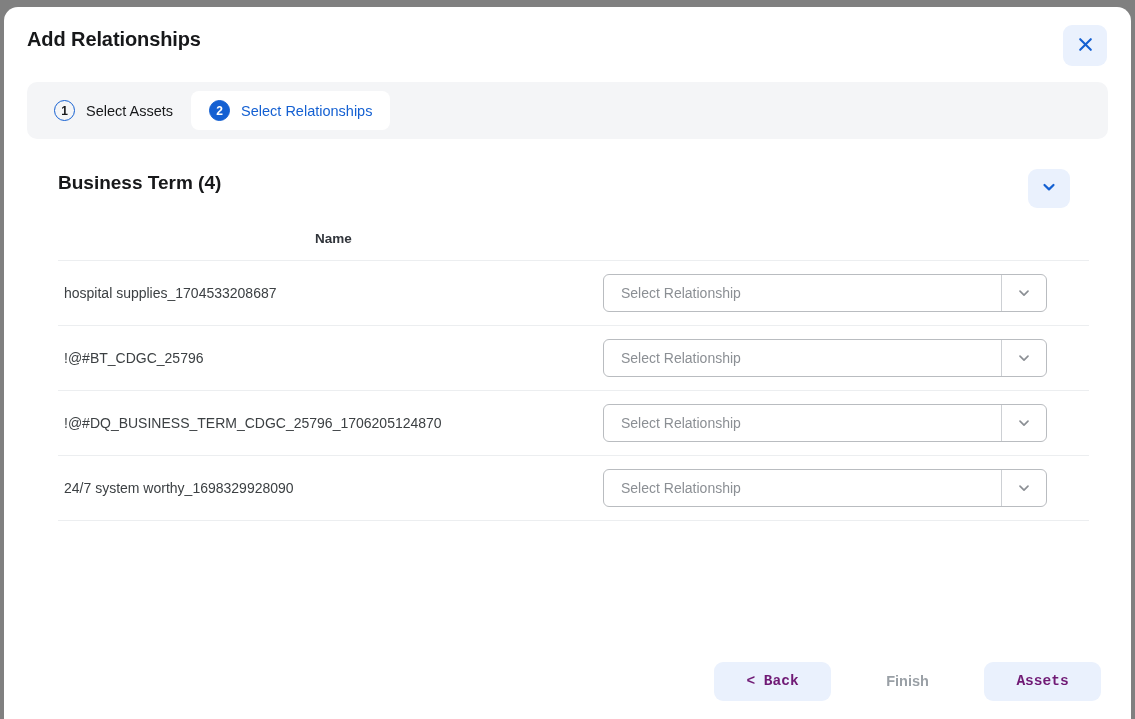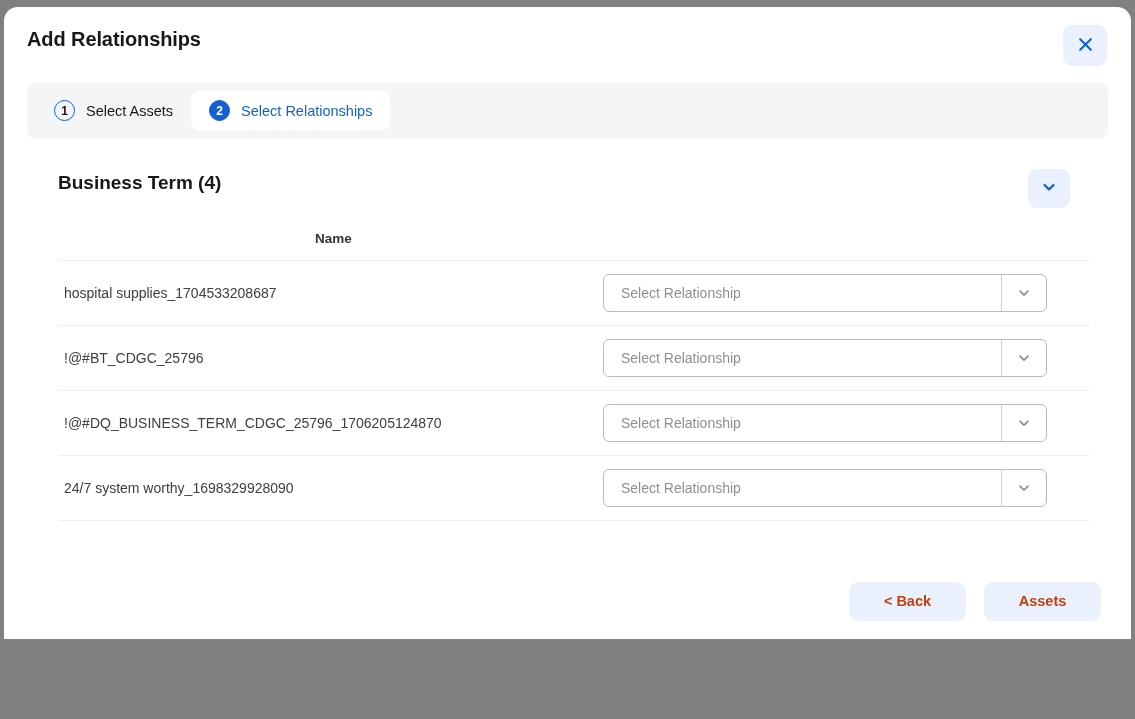--- a/index.html
+++ b/index.html
@@ -16,21 +16,21 @@
   .backdrop {
     position: absolute;
     inset: 0;
     background: #808080;
   }
   .dialog {
     position: absolute;
     left: 4px;
     top: 7px;
     width: 1127px;
-    height: 632px;
+    height: 712px;
     background: #ffffff;
     border-radius: 14px 14px 0 0;
     overflow: hidden;
   }
 
   
   .dialog-header {
     position: absolute;
     left: 0; top: 0;
     width: 100%;
@@ -239,21 +239,22 @@
     border-radius: 9px;
     border: none;
     font-size: 14.5px;
     font-weight: bold;
     font-family: "Liberation Sans", sans-serif;
     cursor: pointer;
     padding: 0 18px;
   }
   .btn-secondary {
     background: #eaf1fd;
-    color: #c2410c;
+    color: #701a75;
+    font-family: Liberation Mono, monospace;
   }
   .btn-disabled {
     background: transparent;
     color: #9aa0a6;
     cursor: default;
   }
 </style>
 </head>
 <body>
 
@@ -351,16 +352,17 @@
               <path d="M3 5.2 L7 9.1 L11 5.2" fill="none" stroke="#8b8f94" stroke-width="1.7" stroke-linecap="round" stroke-linejoin="round"></path>
             </svg>
           </span>
         </div>
       </div>
     </div>
   </div>
 
   <div class="footer">
     <button class="btn btn-secondary">&lt; Back</button>
+    <button class="btn btn-disabled">Finish</button>
     <button class="btn btn-secondary">Assets</button>
   </div>
 
 </div>
 
 </body></html>

